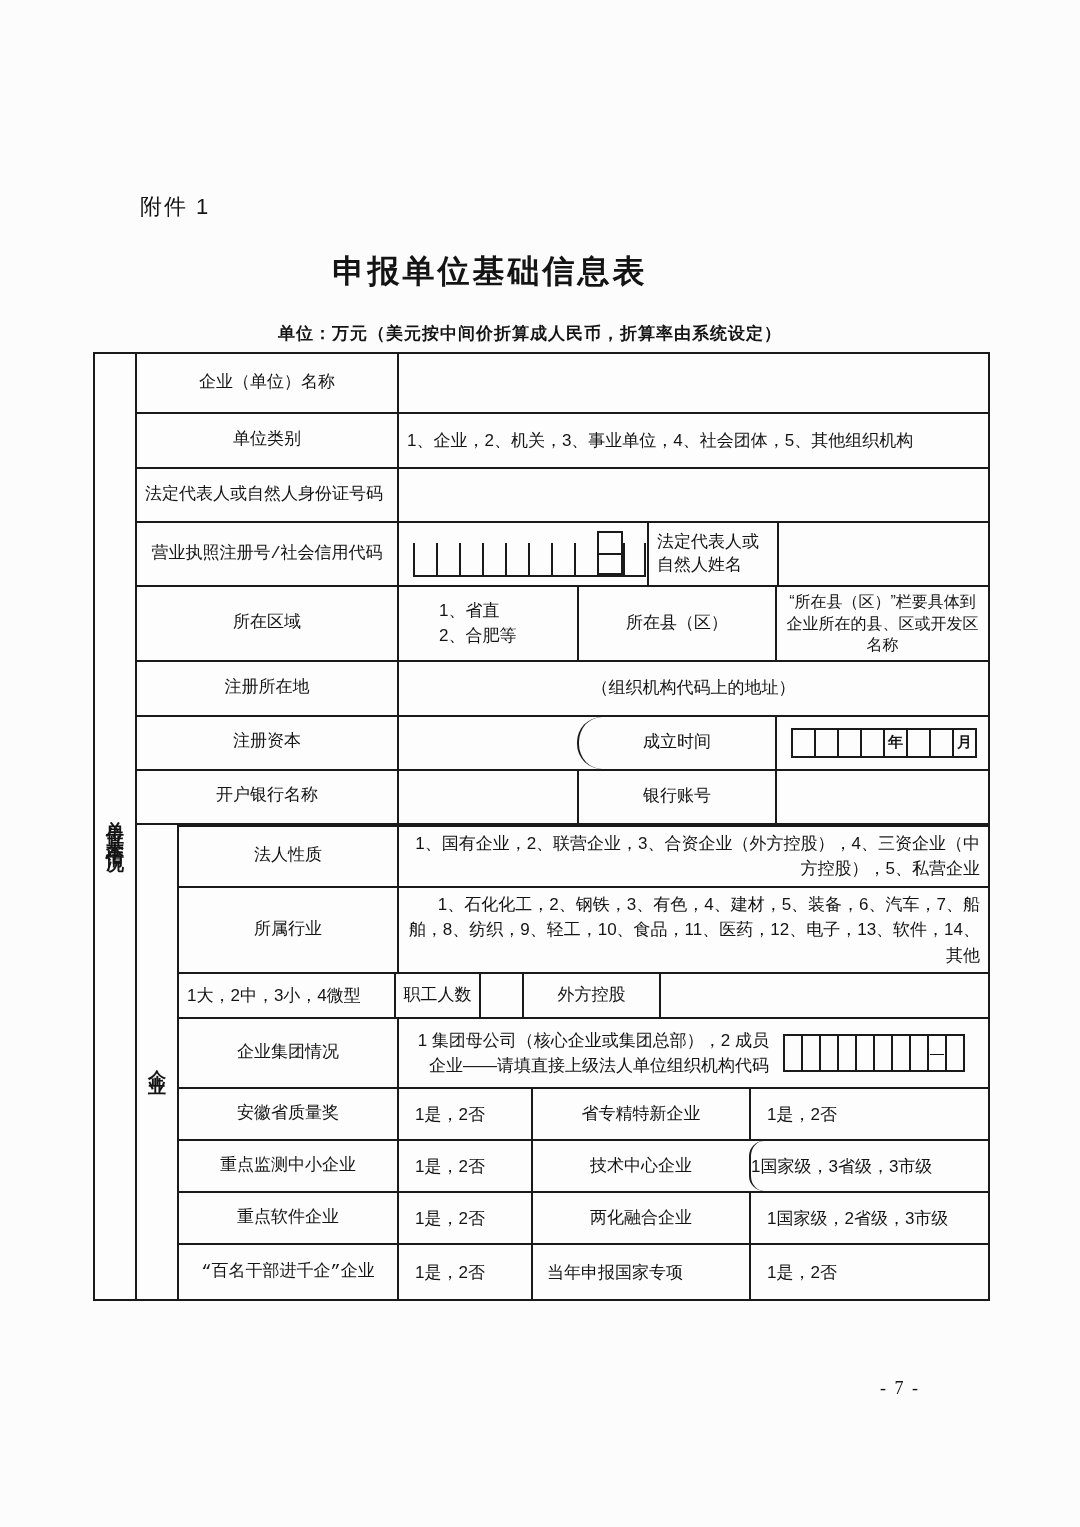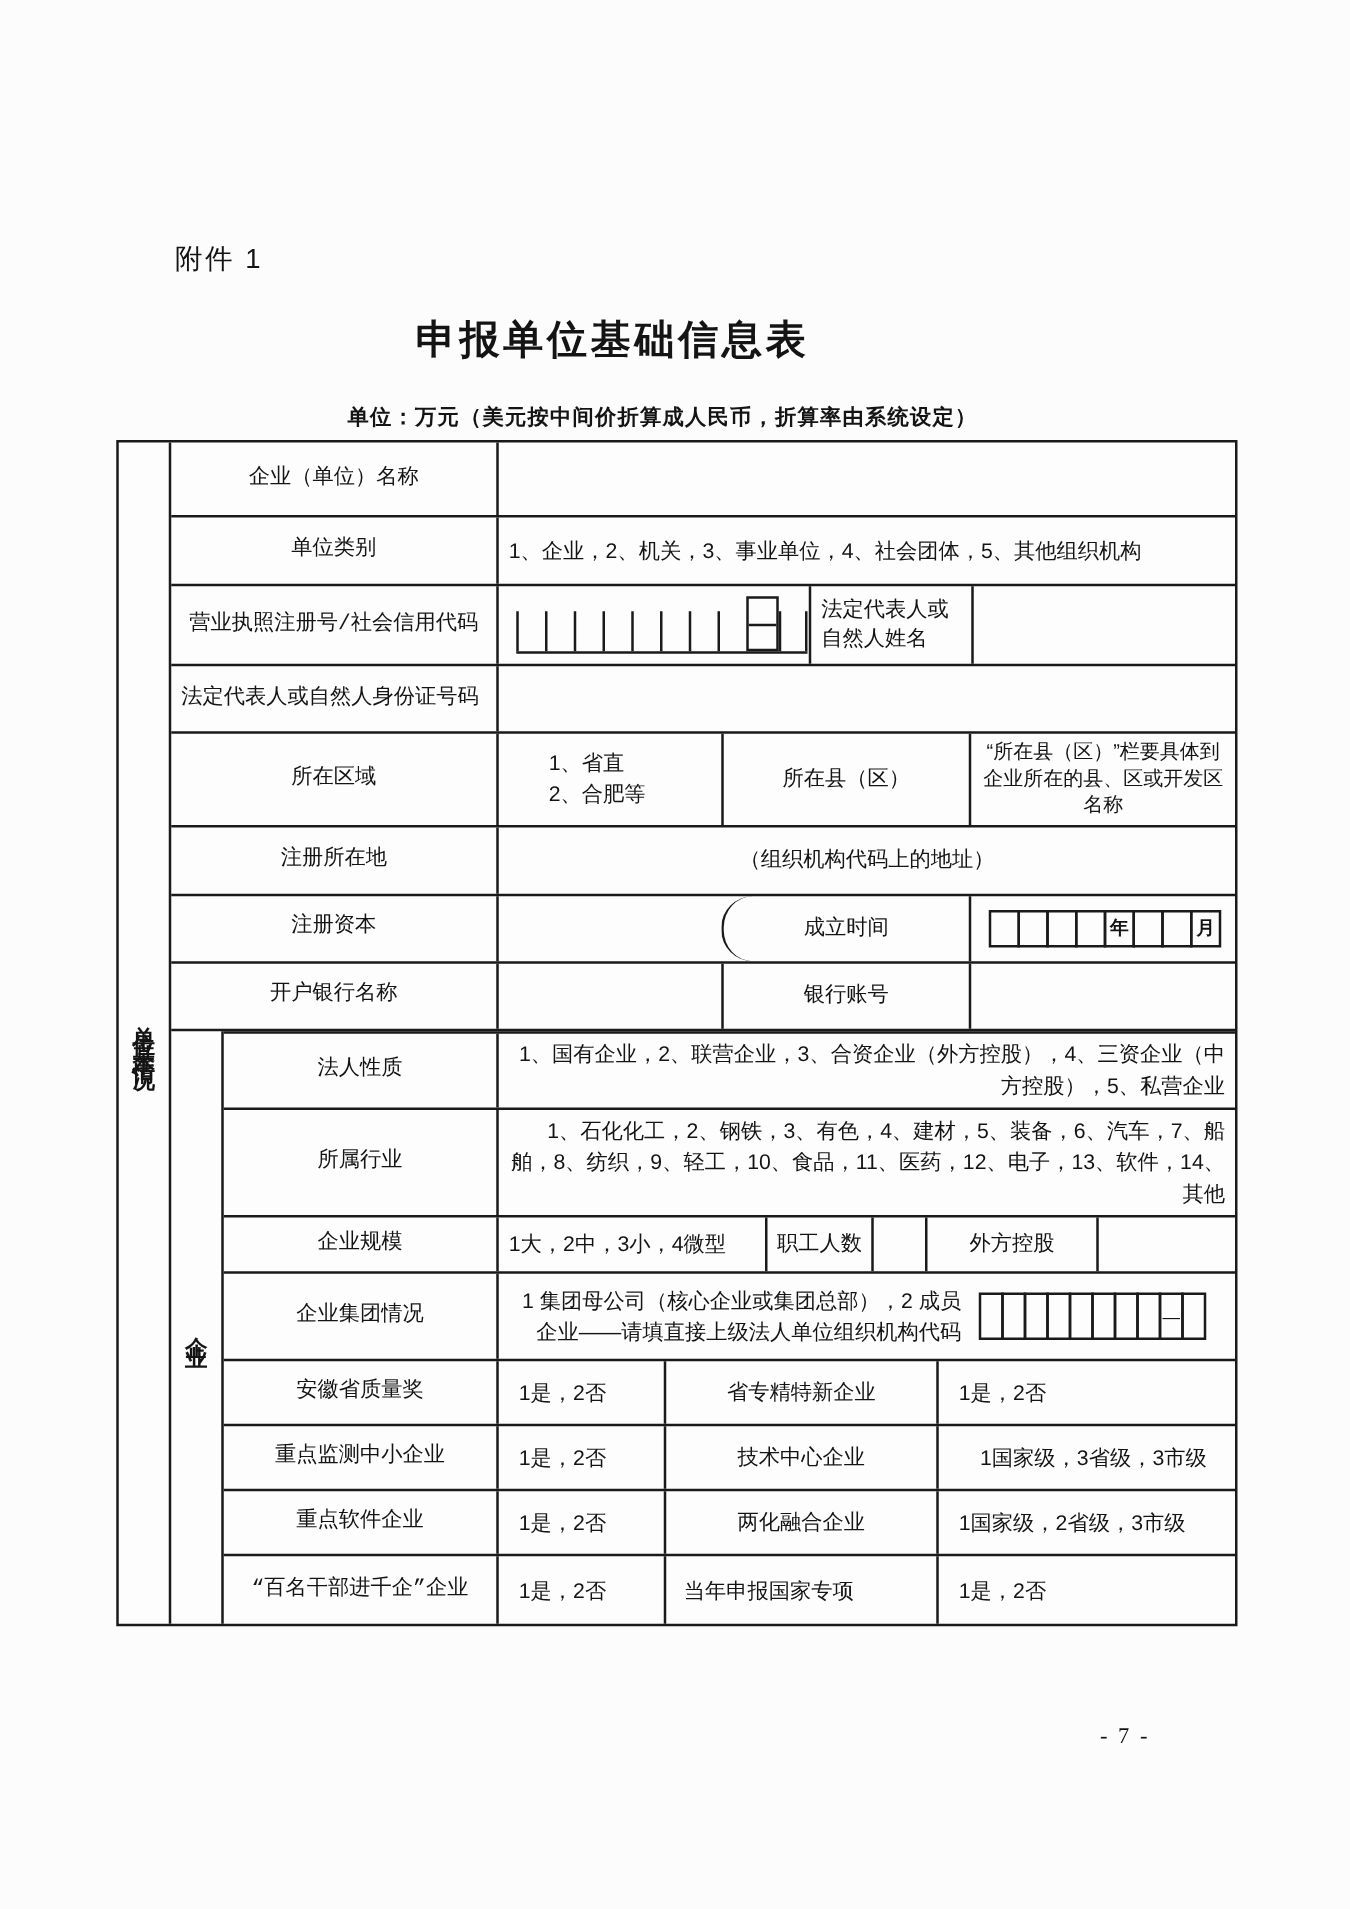--- a/index.html
+++ b/index.html
@@ -80,20 +80,25 @@
       <div class="row h1">
         <div class="cell lbl">企业（单位）名称</div>
         <div class="cell fill"></div>
       </div>
 
       <div class="row h2">
         <div class="cell lbl">单位类别</div>
         <div class="cell fill opts">1、企业，2、机关，3、事业单位，4、社会团体，5、其他组织机构</div>
       </div>
 
+      <div class="row h4">
+        <div class="cell lbl lbl-left">法定代表人或自然人身份证号码</div>
+        <div class="cell fill"></div>
+      </div>
+
       <div class="row h3">
         <div class="cell lbl">营业执照注册号/社会信用代码</div>
         <div class="cell" style="width:250px;">
           <div class="comb">
             <div class="comb-base">
               <span class="comb-slot"></span>
                 <span class="comb-slot"></span>
                 <span class="comb-slot"></span>
                 <span class="comb-slot"></span>
                 <span class="comb-slot"></span>
@@ -102,25 +107,20 @@
                 <span class="comb-slot"></span>
               <span class="comb-dbox"></span>
               <span class="comb-slot last"></span>
             </div>
           </div>
         </div>
         <div class="cell lbl-left" style="width:130px; line-height:1.35;">法定代表人或自然人姓名</div>
         <div class="cell fill"></div>
       </div>
 
-      <div class="row h4">
-        <div class="cell lbl lbl-left">法定代表人或自然人身份证号码</div>
-        <div class="cell fill"></div>
-      </div>
-
       <div class="row h5">
         <div class="cell lbl">所在区域</div>
         <div class="cell" style="width:180px; padding-left:40px;">
           <div style="line-height:1.5;">
             <div>1、省直</div>
             <div>2、合肥等</div>
           </div>
         </div>
         <div class="cell ctr" style="width:198px;">所在县（区）</div>
         <div class="cell ctr fill" style="font-size:16px;">“所在县（区）”栏要具体到企业所在的县、区或开发区名称</div>
@@ -165,21 +165,20 @@
           <div class="cell lbl">法人性质</div>
           <div class="cell fill opts">1、国有企业，2、联营企业，3、合资企业（外方控股），4、三资企业（中方控股），5、私营企业</div>
         </div>
 
         <div class="row h10">
           <div class="cell lbl">所属行业</div>
           <div class="cell fill opts">1、石化化工，2、钢铁，3、有色，4、建材，5、装备，6、汽车，7、船舶，8、纺织，9、轻工，10、食品，11、医药，12、电子，13、软件，14、其他</div>
         </div>
 
         <div class="row h11">
-          <div class="cell lbl">企业规模</div>
           <div class="cell opts" style="width:215px;">1大，2中，3小，4微型</div>
           <div class="cell ctr" style="width:85px; padding:4px 2px;">职工人数</div>
           <div class="cell" style="width:43px;"></div>
           <div class="cell ctr" style="width:137px; padding:4px 2px;">外方控股</div>
           <div class="cell fill"></div>
         </div>
 
         <div class="row h12">
           <div class="cell lbl">企业集团情况</div>
           <div class="cell opts" style="width:380px; border-left:2px solid #1a1a1a;">1 集团母公司（核心企业或集团总部），2 成员企业——请填直接上级法人单位组织机构代码</div>
@@ -203,21 +202,21 @@
           <div class="cell lbl">安徽省质量奖</div>
           <div class="cell" style="width:134px; padding-left:16px;">1是，2否</div>
           <div class="cell ctr" style="width:218px;">省专精特新企业</div>
           <div class="cell fill" style="padding-left:16px;">1是，2否</div>
         </div>
 
         <div class="row h14">
           <div class="cell lbl">重点监测中小企业</div>
           <div class="cell" style="width:134px; padding-left:16px;">1是，2否</div>
           <div class="cell ctr" style="width:218px;">技术中心企业</div>
-          <div class="cell fill" style="padding-left:33px;">1国家级，3省级，3市级</div>
+          <div class="cell fill" style="padding-left:0;border-radius:15px;">1国家级，3省级，3市级</div>
         </div>
 
         <div class="row h15">
           <div class="cell lbl">重点软件企业</div>
           <div class="cell" style="width:134px; padding-left:16px;">1是，2否</div>
           <div class="cell ctr" style="width:218px;">两化融合企业</div>
           <div class="cell fill" style="padding-left:16px;">1国家级，2省级，3市级</div>
         </div>
 
         <div class="row h16">

